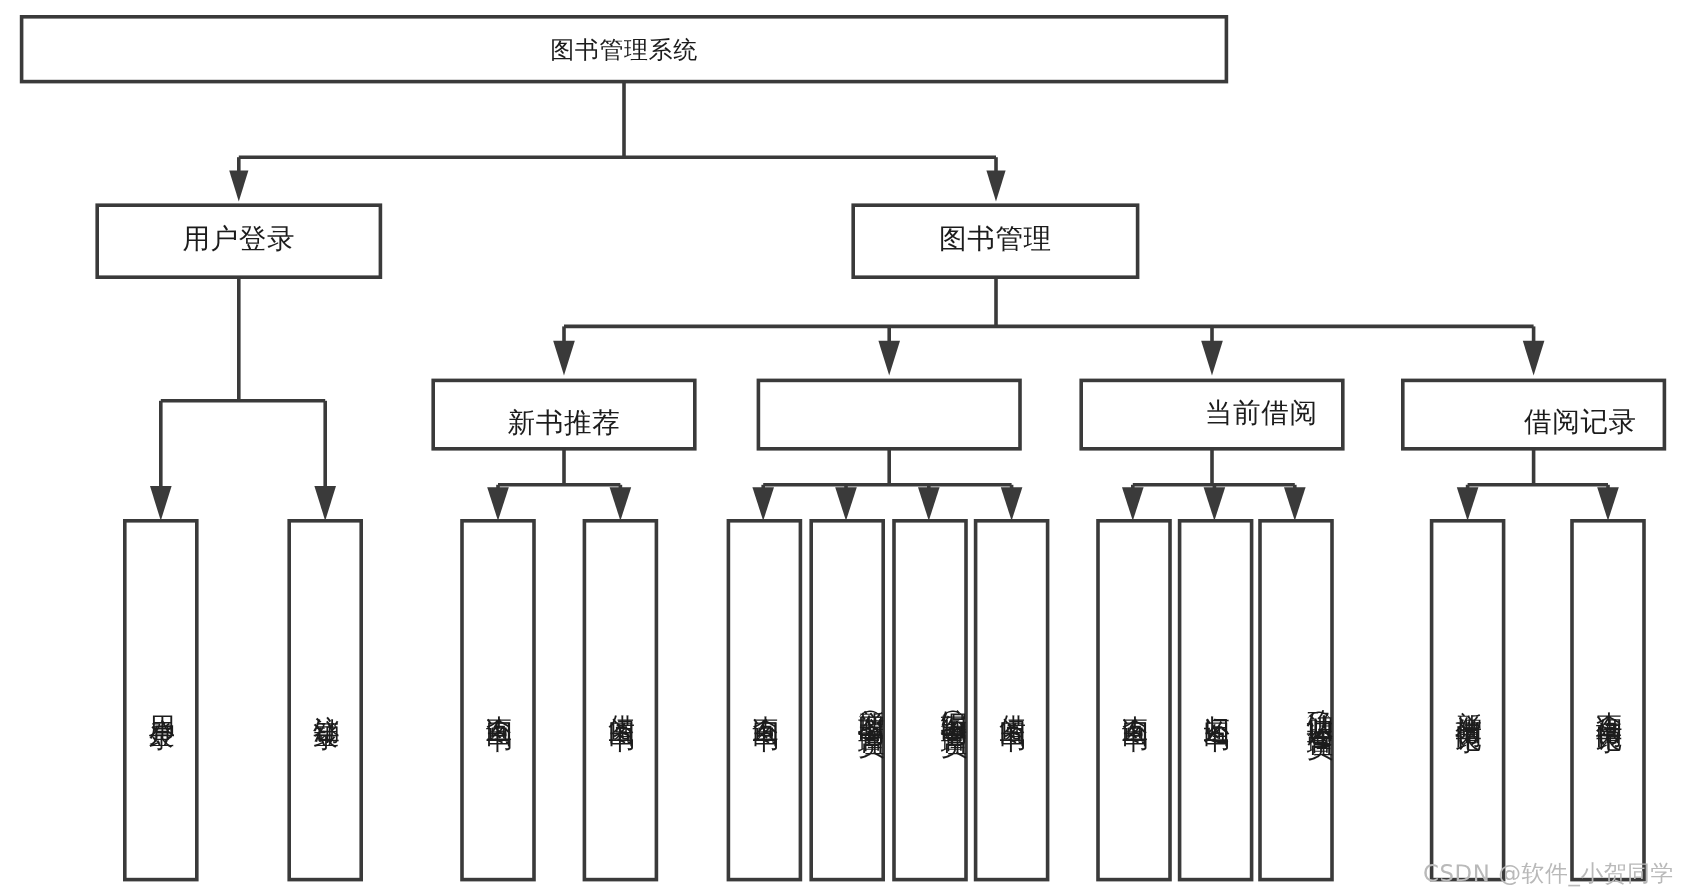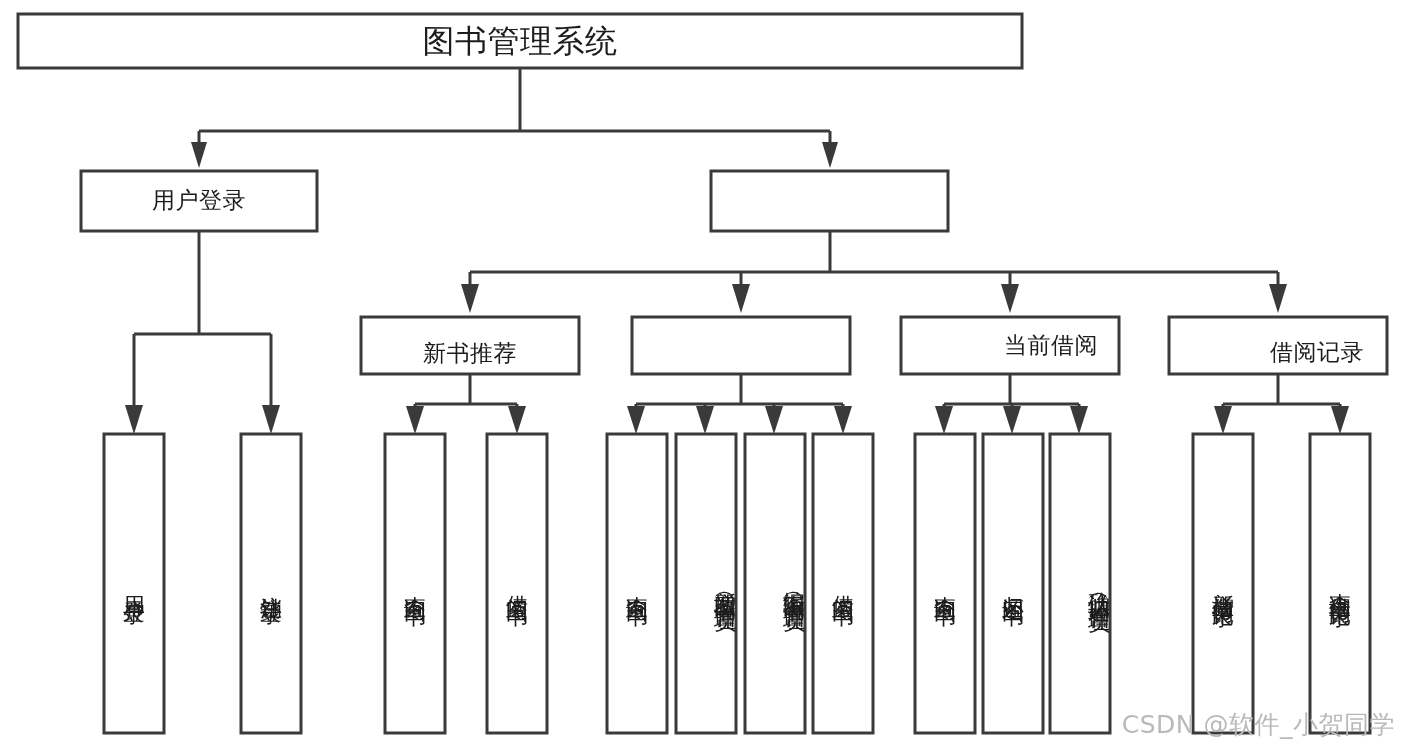--- a/index.html
+++ b/index.html
@@ -65,21 +65,21 @@
     font-size: 22px;
     letter-spacing: 3px;
     line-height: 1;
     pointer-events: none;
   }
   .watermark {
     position: absolute;
     right: 10px;
     bottom: 6px;
     color: #b9b9b9;
-    font-size: 25px;
+    font-size: 19px;
     letter-spacing: 0.5px;
     white-space: nowrap;
   }
 </style>
 </head>
 <body>
 
 <div id="diagram-root">
 
   <svg class="diagram-canvas" viewBox="0 0 1405 747">
@@ -168,23 +168,24 @@
 
     <rect class="node-box" x="915" y="434" width="60" height="299"></rect>
     <rect class="node-box" x="983" y="434" width="60" height="299"></rect>
     <rect class="node-box" x="1050" y="434" width="60" height="299"></rect>
 
     <rect class="node-box" x="1193" y="434" width="60" height="299"></rect>
     <rect class="node-box" x="1310" y="434" width="60" height="299"></rect>
 
   </svg>
 
-  <div class="node-label-h" style="left:18px; top:14px; width:1004px; height:54px; font-size:32px;border-radius:19px;">图书管理系统</div>
+  <div class="node-label-h" style="left:18px; top:14px; width:1004px; height:54px; font-size:20px;border-radius:19px;">图书管理系统</div>
 
   <div class="node-label-h" style="left:81px; top:171px; width:236px; height:60px;">用户登录</div>
+  <div class="node-label-h" style="left:711px; top:171px; width:237px; height:60px;">图书管理</div>
 
   <div class="node-label-h" style="left:361px; top:317px; width:218px; height:74px;">新书推荐</div>
   <div class="node-label-h" style="left:901px; top:317px; width:218px; height:57px;margin-left:41px;">当前借阅</div>
   <div class="node-label-h" style="left:1169px; top:317px; width:218px; height:71px;padding-left:39px;">借阅记录</div>
 
   <div class="node-label-v" style="left:104px; top:434px; width:60px; height:299px;">用户登录</div>
   <div class="node-label-v" style="left:241px; top:434px; width:60px; height:299px;">注销登录</div>
 
   <div class="node-label-v" style="left:385px; top:434px; width:60px; height:299px;">查询图书</div>
   <div class="node-label-v" style="left:487px; top:434px; width:60px; height:299px;">借阅图书</div>

